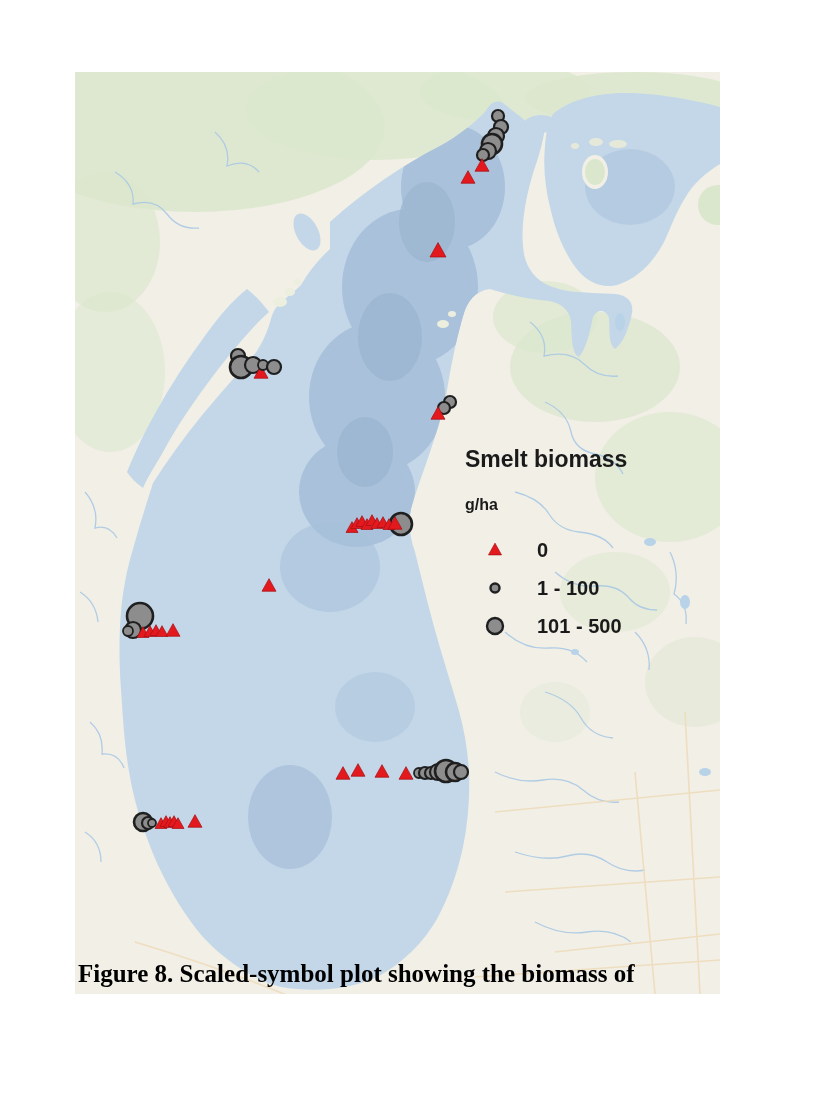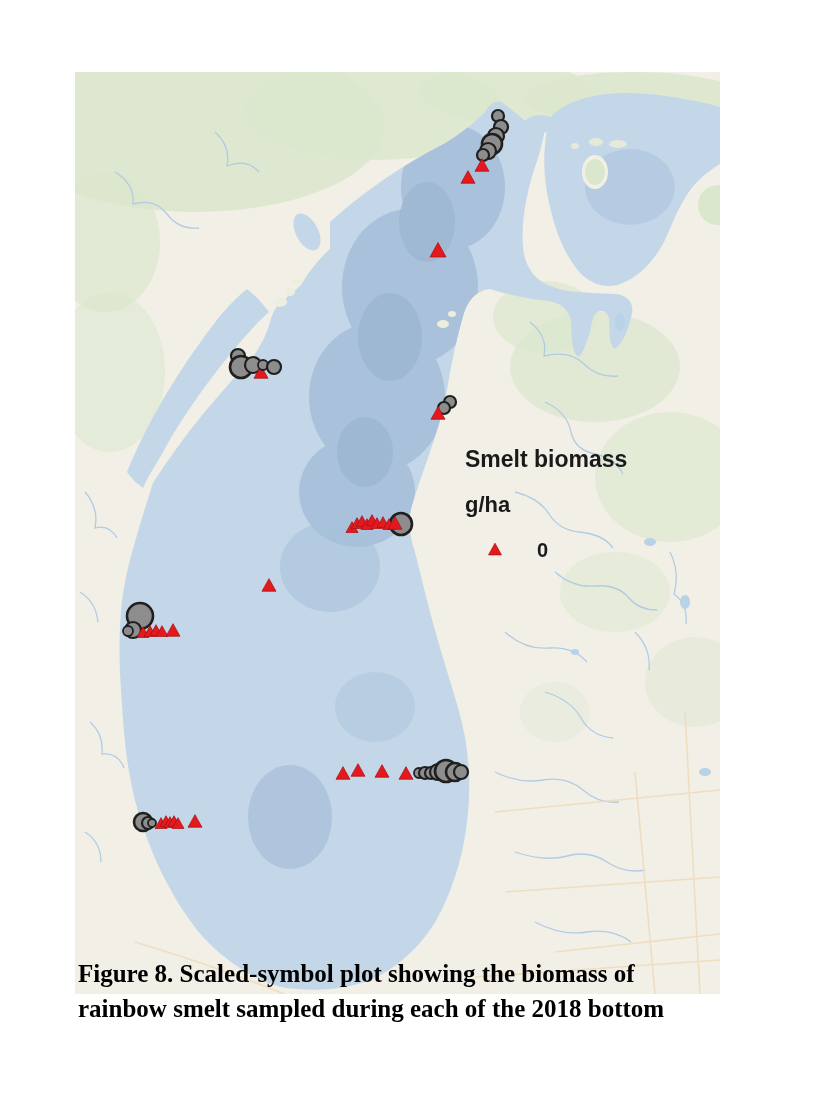--- a/index.html
+++ b/index.html
@@ -14,21 +14,21 @@
   .map-wrap svg{display:block;}
   
   .legend{
     position:absolute;left:390px;top:374px;width:255px;
     color:#1a1a1a;
   }
   .legend-title{
     font-size:23px;font-weight:bold;letter-spacing:0px;line-height:26px;
   }
   .legend-units{
-    font-size:22px;font-weight:bold;margin-top:21px;line-height:24px;
+    font-size:16px;font-weight:bold;margin-top:21px;line-height:24px;
   }
   .legend-rows{margin-top:14px;}
   .legend-row{
     display:flex;align-items:center;height:38px;
   }
   .legend-symbol{
     width:60px;height:34px;flex:0 0 60px;
   }
   .legend-label{
     font-size:20px;font-weight:bold;padding-left:12px;white-space:nowrap;
@@ -213,20 +213,31 @@
   <div class="legend">
     <div class="legend-title">Smelt biomass</div>
     <div class="legend-units">g/ha</div>
     <div class="legend-rows">
       <div class="legend-row">
         <svg class="legend-symbol" viewBox="0 0 60 34">
             <polygon points="30,10.175 23.5,21.875 36.5,21.875" fill="#e3191e" stroke="#a50e12" stroke-width="0.7"></polygon>
           </svg>
         <span class="legend-label">0</span>
       </div>
+      <div class="legend-row">
+        <svg class="legend-symbol" viewBox="0 0 60 34">
+            <circle cx="30" cy="17" r="4.5" fill="#8d8d8d" stroke="#1f1f1f" stroke-width="2.4"></circle>
+          </svg>
+        <span class="legend-label">1 - 100</span>
+      </div>
+      <div class="legend-row">
+        <svg class="legend-symbol" viewBox="0 0 60 34">
+            <circle cx="30" cy="17" r="8" fill="#8d8d8d" stroke="#1f1f1f" stroke-width="2.4"></circle>
+          </svg>
+        <span class="legend-label">101 - 500</span>
+      </div>
     </div>
   </div>
 </div>
 
 <div class="caption">
   <div>Figure 8.  Scaled-symbol plot showing the biomass of</div>
-  <div>rainbow smelt sampled during each of the 2018 bottom</div>
 </div>
 
 </body></html>

